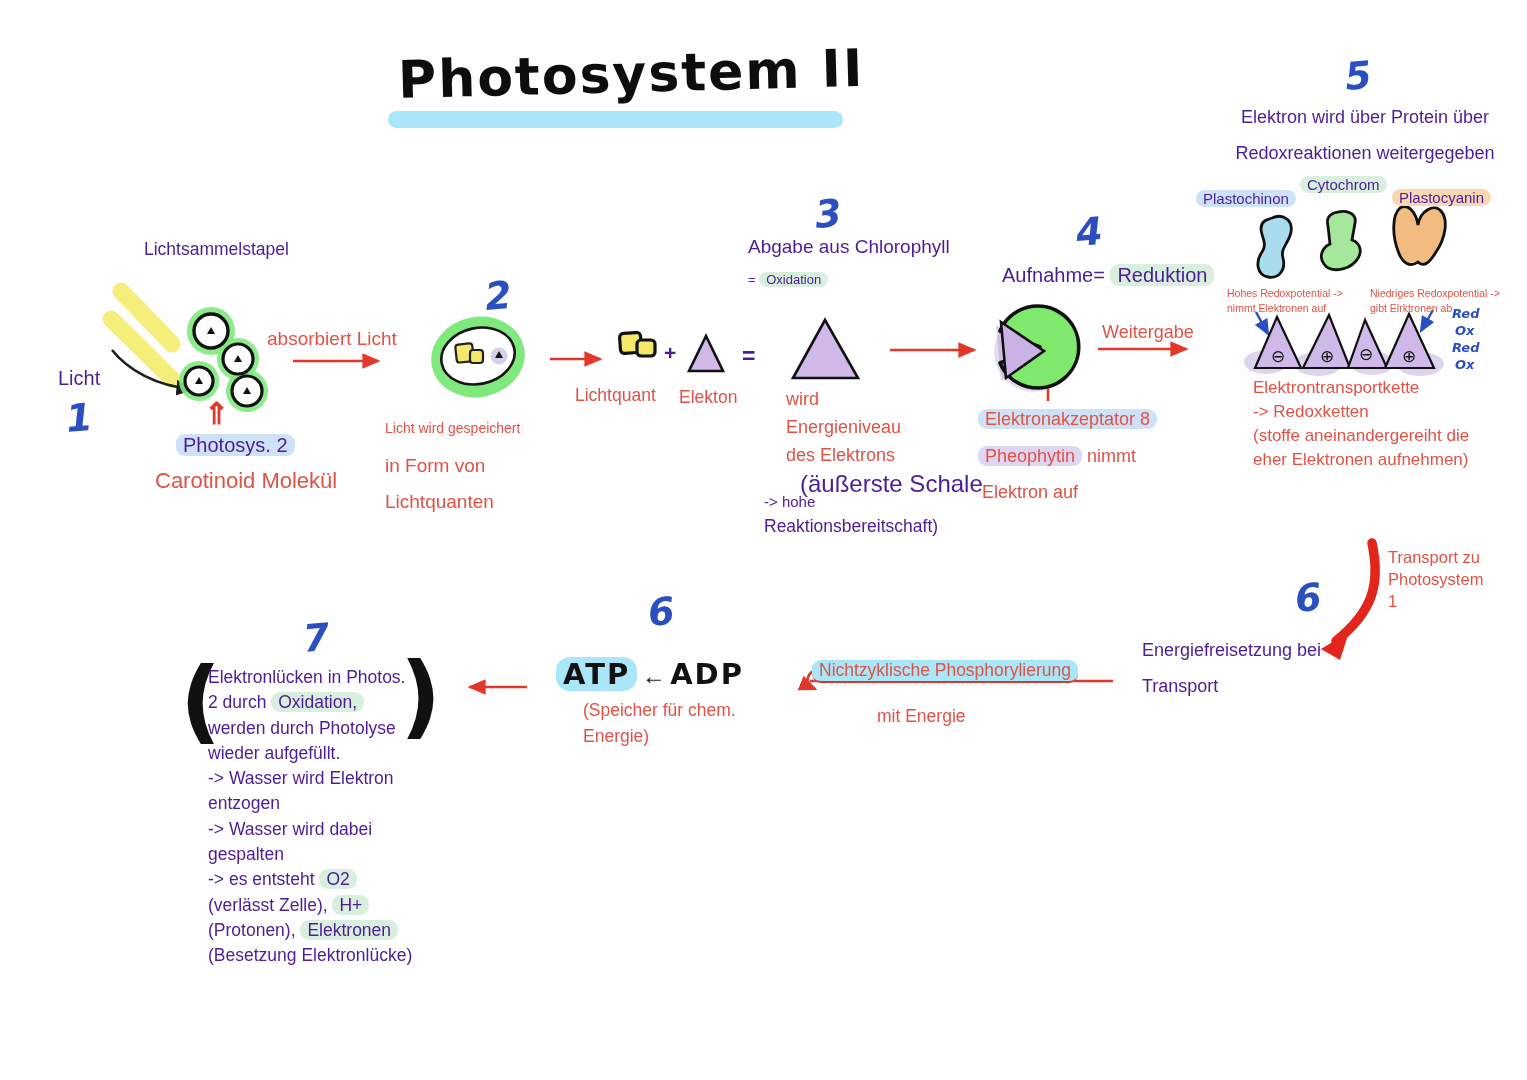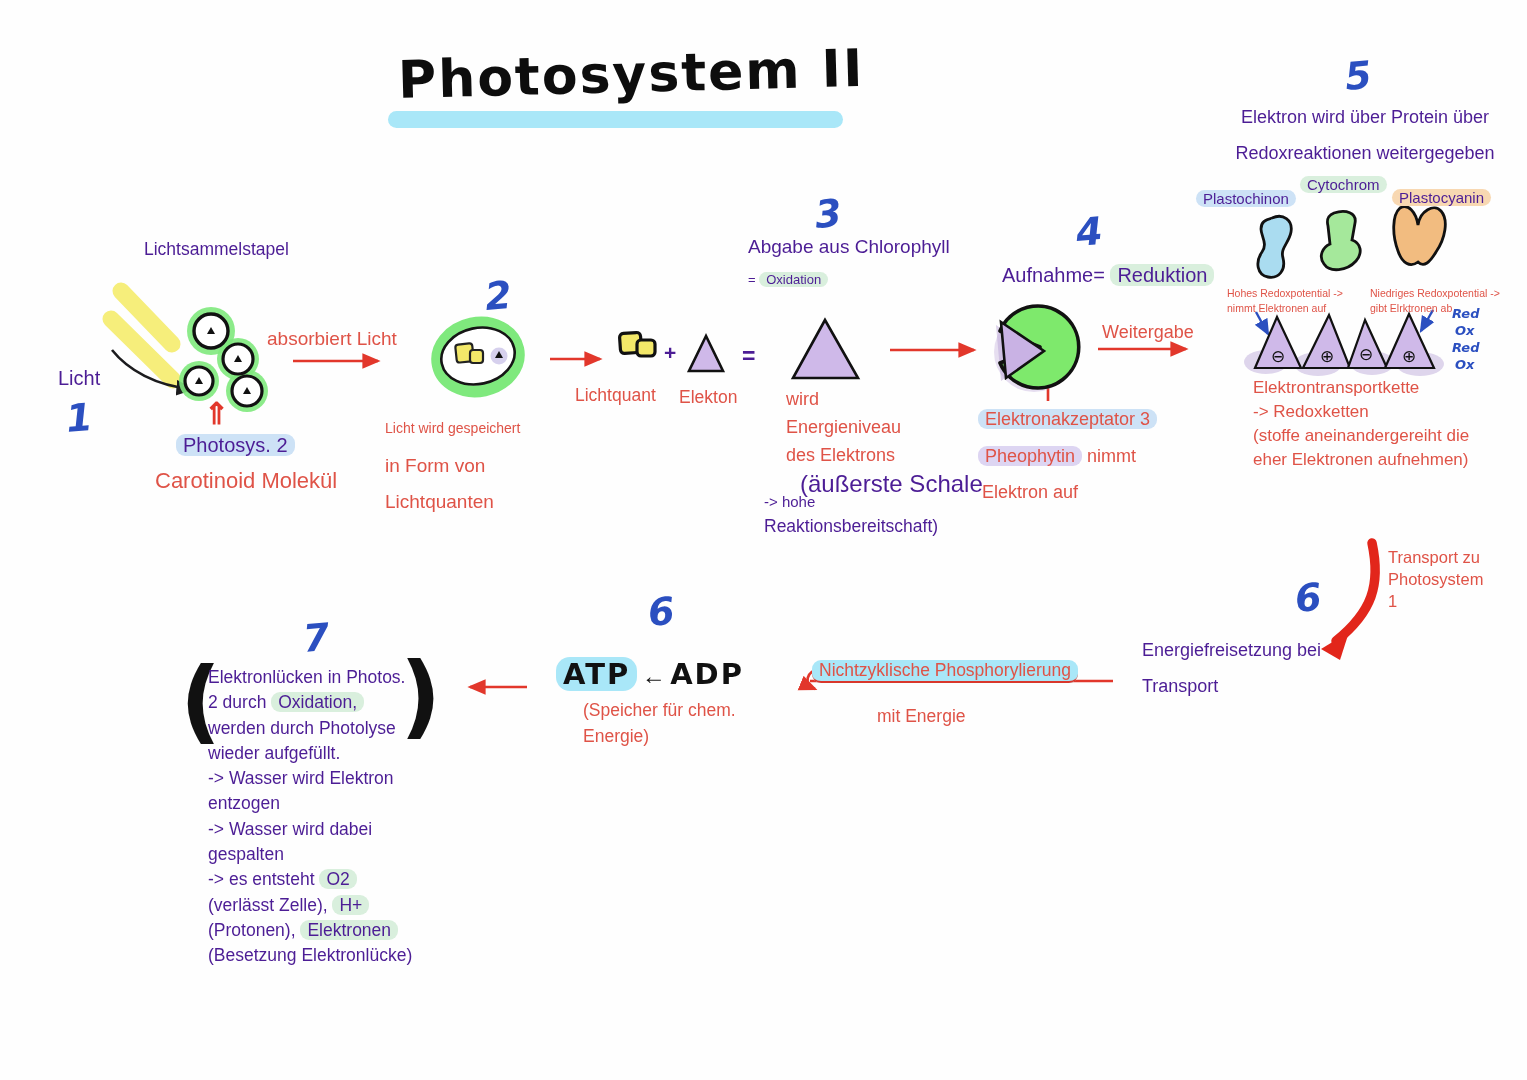--- a/index.html
+++ b/index.html
@@ -177,21 +177,21 @@
   <div class="t blk" style="left:764px;top:493px;font-size:15px;">-&gt; hohe</div>
   <div class="t blk" style="left:764px;top:516px;font-size:17.5px;">Reaktionsbereitschaft)</div>
 
   <div class="num" style="left:1076px;top:210px;">4</div>
   <div class="t blk" style="left:1002px;top:263px;font-size:20px;">
     <span>Aufnahme=</span>
     <span class="hl hl-green">Reduktion</span>
   </div>
   <div class="t red" style="left:1102px;top:322px;font-size:18px;">Weitergabe</div>
   <div class="t red" style="left:978px;top:409px;font-size:18px;">
-    <span class="hl hl-blue">Elektronakzeptator 3</span>
+    <span class="hl hl-blue">Elektronakzeptator 8</span>
   </div>
   <div class="t red" style="left:978px;top:446px;font-size:18px;">
     <span class="hl hl-purple">Pheophytin</span>
     <span>nimmt</span>
   </div>
   <div class="t red" style="left:982px;top:482px;font-size:18px;">Elektron auf</div>
 
   <div class="num" style="left:1345px;top:54px;">5</div>
   <div class="t blk" style="left:1210px;top:107px;width:310px;text-align:center;font-size:18px;">Elektron wird über Protein über</div>
   <div class="t blk" style="left:1210px;top:143px;width:310px;text-align:center;font-size:18px;">Redoxreaktionen weitergegeben</div>

